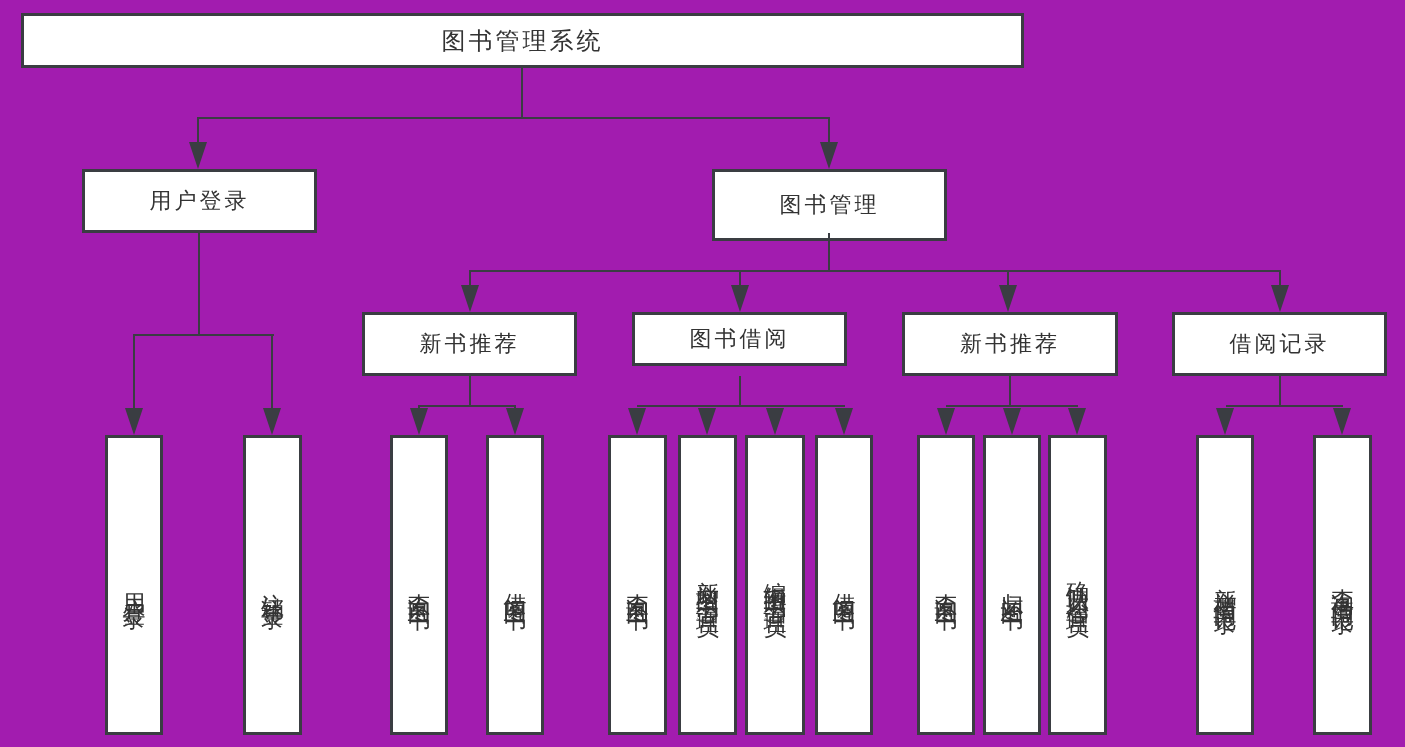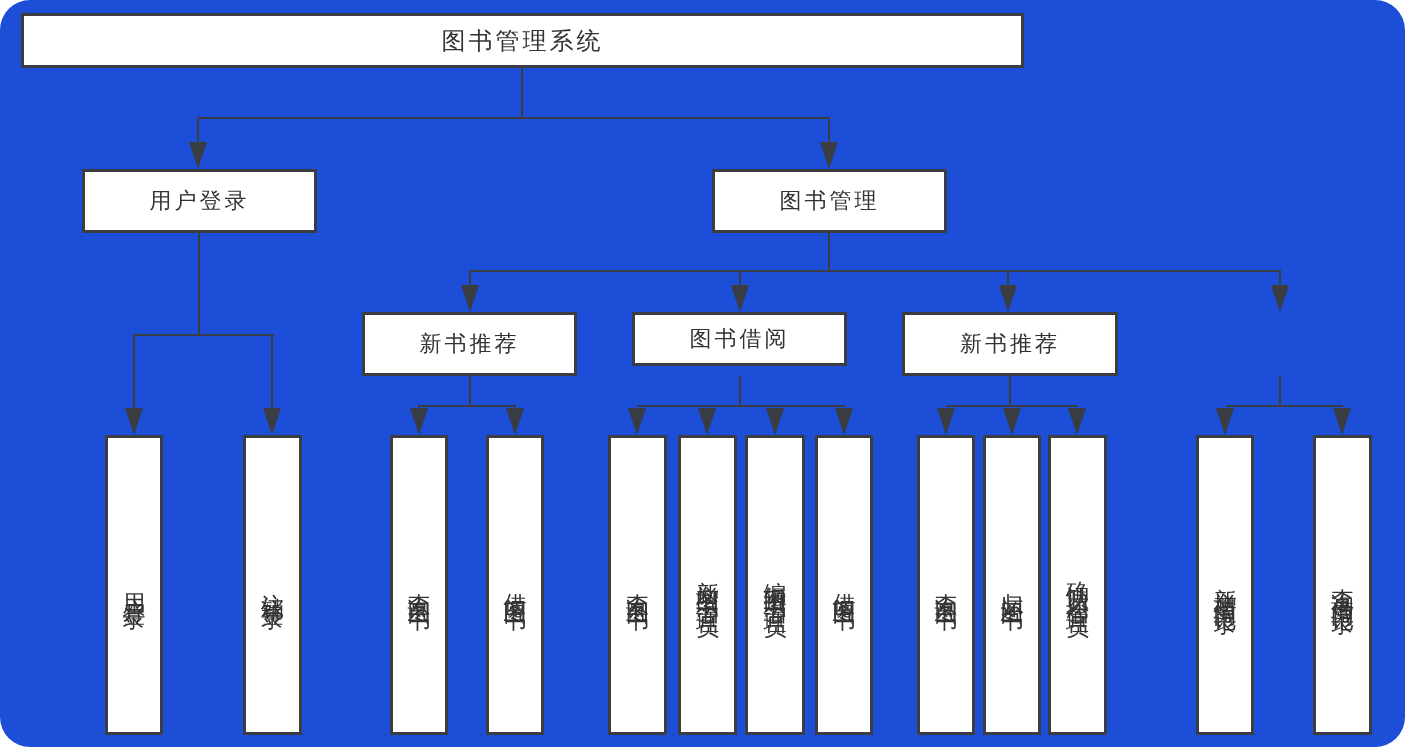--- a/index.html
+++ b/index.html
@@ -3,21 +3,21 @@
 <meta charset="utf-8">
 <style>
   :root{
     --line:#3a3d42;
     --text:#333333;
     --wm:#b2b6bc;
   }
   html,body{margin:0;padding:0;background:#ffffff;}
   body{font-family:"Liberation Sans","DejaVu Sans",sans-serif;}
   .canvas{
-    position:relative;width:1405px;height:747px;background:#1d4ed8;overflow:hidden;border-radius:30px;
+    position:relative;width:1405px;height:747px;background:#a21caf;overflow:hidden;
   }
   .box{
     position:absolute;box-sizing:border-box;border:3px solid var(--line);
     background:#ffffff;display:flex;align-items:center;justify-content:center;
     color:var(--text);font-size:22px;letter-spacing:3px;line-height:1;
     white-space:nowrap;
   }
   .box.root{font-size:24px;}
   .box.vert{
     writing-mode:vertical-rl;text-orientation:mixed;
@@ -45,21 +45,21 @@
   <div class="box root" style="left:21px;top:13px;width:1003px;height:55px;">图书管理系统</div>
 
   <div class="vl" style="left:521px;top:68px;height:50px;"></div>
   <div class="hl" style="left:198px;top:117px;width:632px;"></div>
   <div class="vl" style="left:197px;top:117px;height:27px;"></div>
   <div class="vl" style="left:828px;top:117px;height:27px;"></div>
   <div class="arrow" style="left:189px;top:142px;"></div>
   <div class="arrow" style="left:820px;top:142px;"></div>
 
   <div class="box" style="left:82px;top:169px;width:235px;height:64px;">用户登录</div>
-  <div class="box" style="left:712px;top:169px;width:235px;height:64px;">图书管理</div>
+  <div class="box" style="left:712px;top:169px;width:235px;height:72px;">图书管理</div>
 
   <div class="vl" style="left:198px;top:233px;height:103px;"></div>
   <div class="hl" style="left:133px;top:334px;width:141px;"></div>
   <div class="vl" style="left:133px;top:334px;height:77px;"></div>
   <div class="vl" style="left:271px;top:334px;height:77px;"></div>
   <div class="arrow" style="left:125px;top:408px;"></div>
   <div class="arrow" style="left:263px;top:408px;"></div>
 
   <div class="vl" style="left:828px;top:233px;height:39px;"></div>
   <div class="hl" style="left:470px;top:270px;width:811px;"></div>
@@ -68,20 +68,21 @@
   <div class="vl" style="left:1007px;top:270px;height:17px;"></div>
   <div class="vl" style="left:1279px;top:270px;height:17px;"></div>
   <div class="arrow" style="left:461px;top:285px;"></div>
   <div class="arrow" style="left:731px;top:285px;"></div>
   <div class="arrow" style="left:999px;top:285px;"></div>
   <div class="arrow" style="left:1271px;top:285px;"></div>
 
   <div class="box" style="left:362px;top:312px;width:215px;height:64px;">新书推荐</div>
   <div class="box" style="left:632px;top:312px;width:215px;height:54px;">图书借阅</div>
   <div class="box" style="left:902px;top:312px;width:216px;height:64px;">新书推荐</div>
+  <div class="box" style="left:1172px;top:312px;width:215px;height:64px;">借阅记录</div>
 
   <div class="vl" style="left:469px;top:376px;height:31px;"></div>
   <div class="hl" style="left:419px;top:405px;width:97px;"></div>
   <div class="vl" style="left:418px;top:405px;height:7px;"></div>
   <div class="vl" style="left:514px;top:405px;height:7px;"></div>
   <div class="arrow" style="left:410px;top:408px;"></div>
   <div class="arrow" style="left:506px;top:408px;"></div>
 
   <div class="vl" style="left:739px;top:376px;height:31px;"></div>
   <div class="hl" style="left:637px;top:405px;width:208px;"></div>

